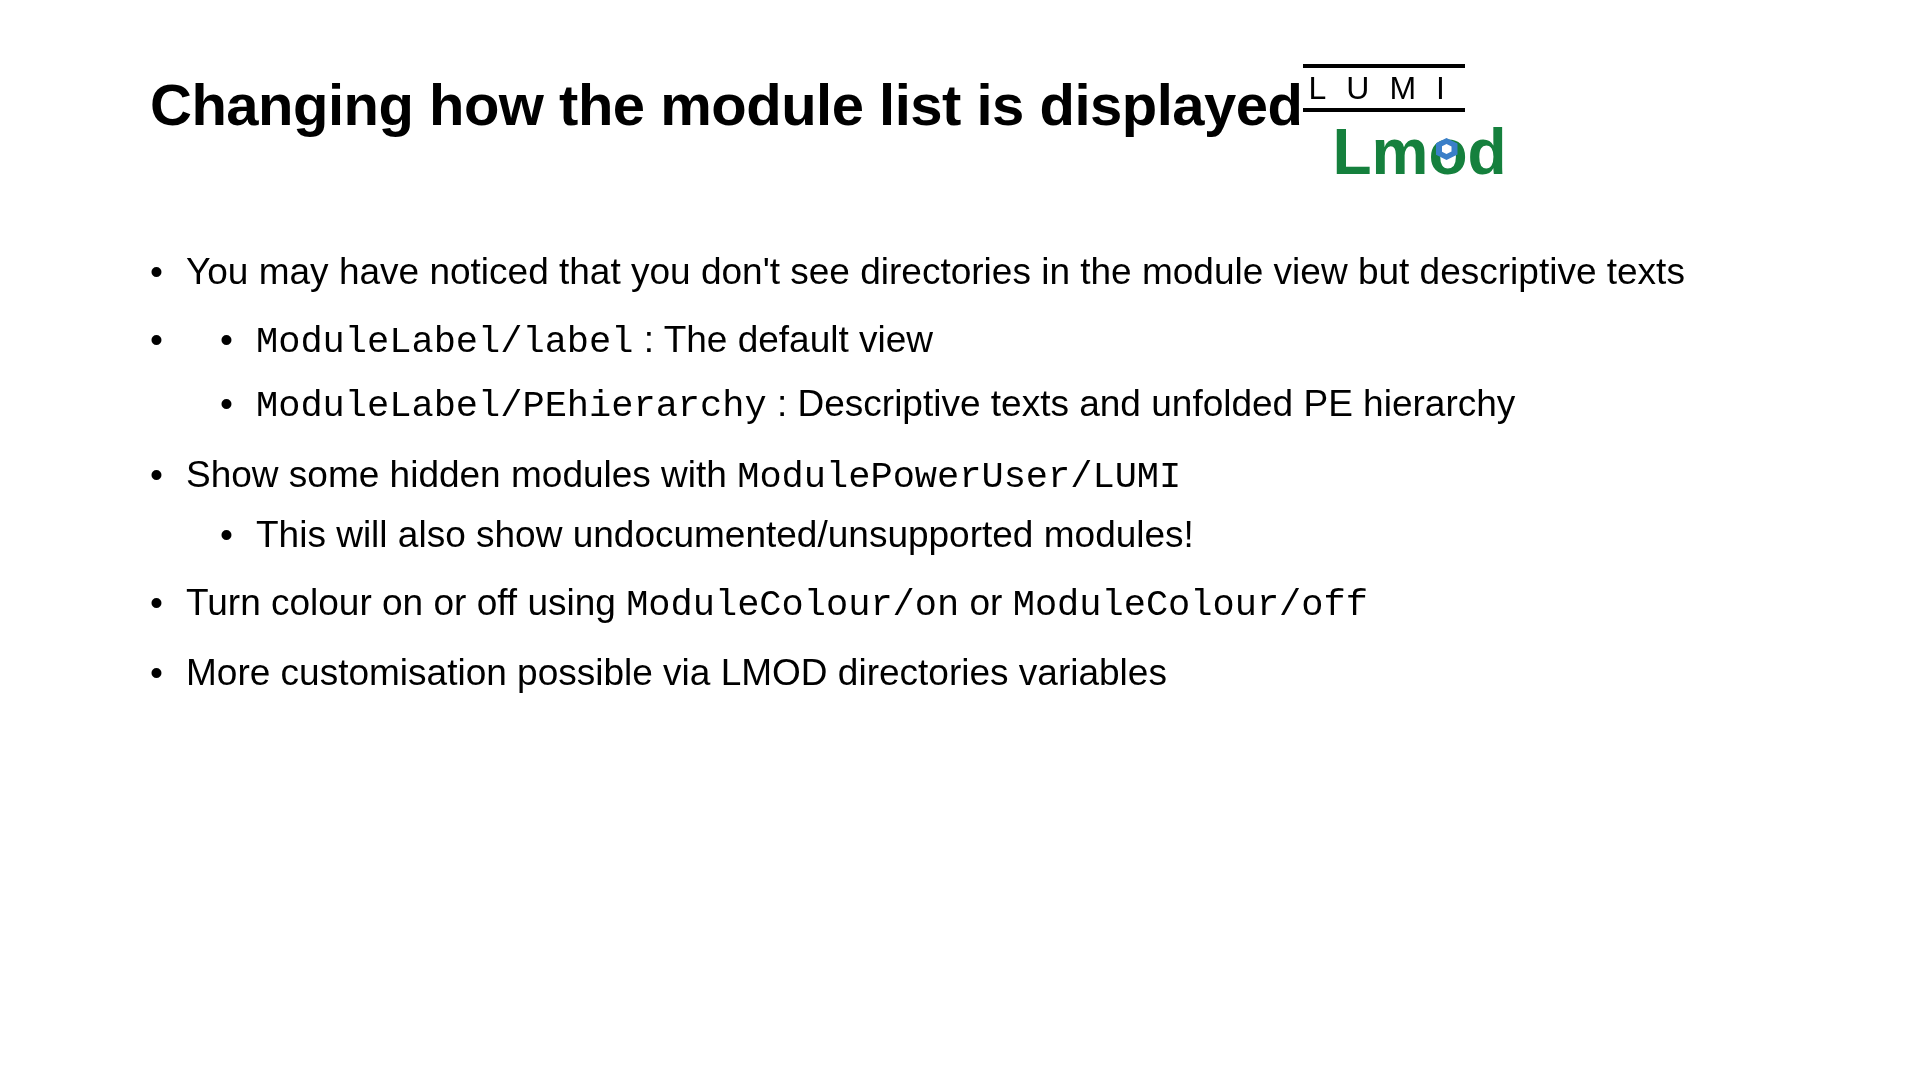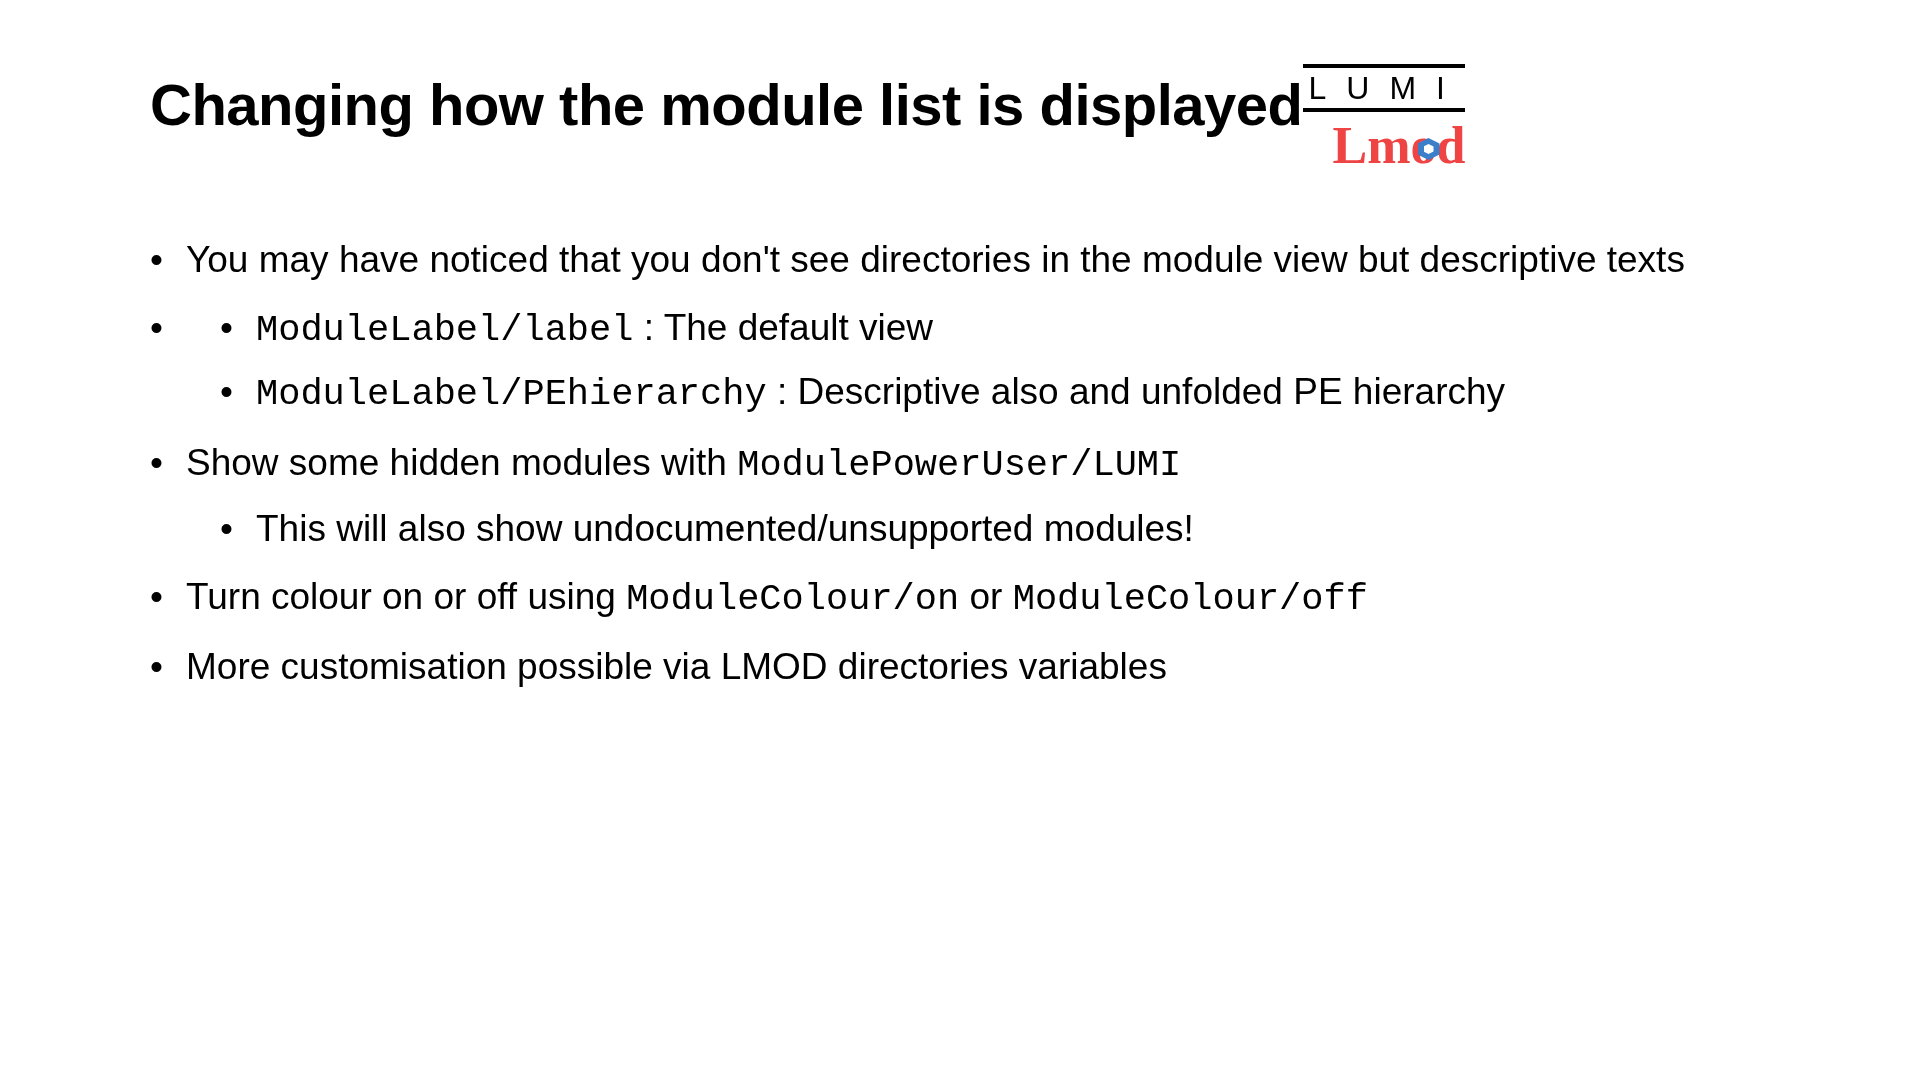--- a/index.html
+++ b/index.html
@@ -39,26 +39,25 @@
     letter-spacing: 20px;
     border-top: 4px solid #000;
     border-bottom: 4px solid #000;
     padding: 0 0 0 6px;
     display: inline-block;
     line-height: 1.25;
     margin-bottom: 8px;
     white-space: nowrap;
   }
   .lmod-logo {
-    font-size: 52px;
+    font-size: 64px;
     font-weight: 700;
-    color: #ef4444;
+    color: #15803d;
     margin-left: 30px;
     line-height: 1;
-    font-family: Liberation Serif, serif;
   }
   .lmod-logo .o-wrap {
     display: inline-block;
     position: relative;
   }
   .hex {
     position: absolute;
     width: 22px;
     height: 22px;
     background: #3a7fc8;
@@ -87,21 +86,21 @@
   }
   ul.top > li::before {
     content: "•";
     position: absolute;
     left: 0;
     top: 0;
     font-size: 37px;
   }
   ul.sub {
     list-style: none;
-    margin-top: 8px;
+    margin-top: 2px;
   }
   ul.sub > li {
     position: relative;
     padding-left: 36px;
     margin-left: 34px;
     margin-bottom: 6px;
   }
   ul.sub > li::before {
     content: "•";
     position: absolute;
@@ -130,21 +129,21 @@
   <ul class="top">
     <li>
       <span>You may have noticed that you don't see directories in the module view but descriptive texts</span>
     </li>
     <li>
       <ul class="sub">
         <li>
           <span class="mono">ModuleLabel/label</span><span> : The default view</span>
         </li>
         <li>
-          <span class="mono">ModuleLabel/PEhierarchy</span><span> : Descriptive also and unfolded PE hierarchy</span>
+          <span class="mono">ModuleLabel/PEhierarchy</span><span> : Descriptive texts and unfolded PE hierarchy</span>
         </li>
       </ul>
     </li>
     <li>
       <span>Show some hidden modules with </span><span class="mono">ModulePowerUser/LUMI</span>
       <ul class="sub">
         <li>
           <span>This will also show undocumented/unsupported modules!</span>
         </li>
       </ul>

